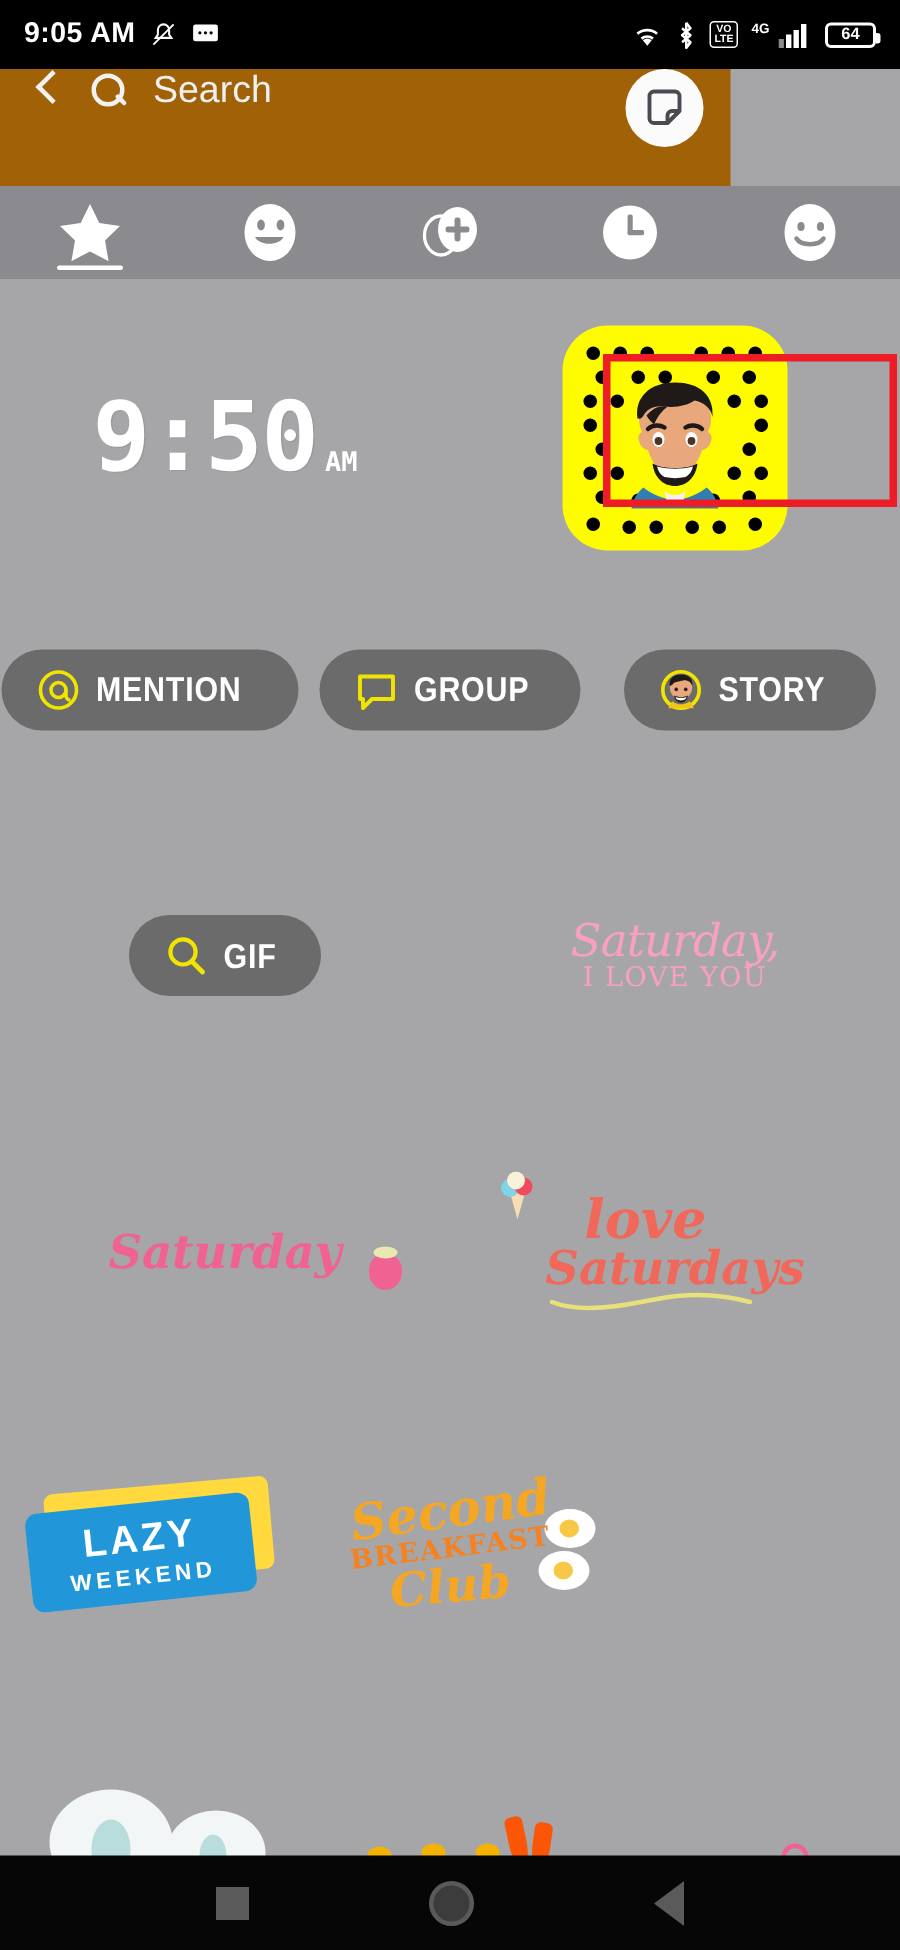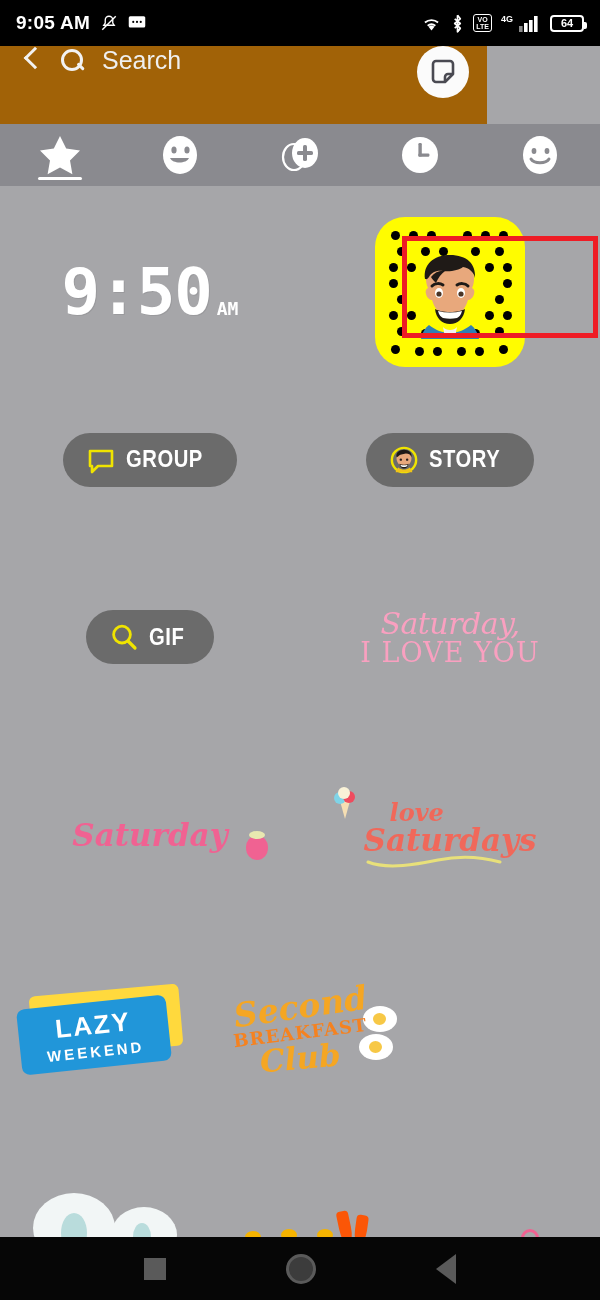--- a/index.html
+++ b/index.html
@@ -130,21 +130,21 @@
     position:absolute; border:5px solid #ee1c25; pointer-events:none;
   }
 
   
   .st{ text-align:center; line-height:1; user-select:none; }
   .st-pink{
     color:#f9a0c0; font-family:"DejaVu Serif", serif; font-style:italic;
     font-weight:400;
   }
   .sat-love{ font-size:30px; letter-spacing:-.5px; }
-  .sat-love .l2{ font-size:27px; letter-spacing:1px; font-style:normal; }
+  .sat-love .l2{ font-size:18px; letter-spacing:1px; font-style:normal; }
 
   .sweet-sat{ color:#f06292; font-family:"DejaVu Serif", serif; font-style:italic; font-weight:700; }
   .sweet-sat .l1{ font-size:30px; display:block; }
   .sweet-sat .l2{ font-size:31px; display:block; margin-top:2px; }
   .berry{
     position:absolute; width:22px; height:24px; background:#f06292;
     border-radius:50% 50% 55% 55%;
   }
   .berry::after{
     content:""; position:absolute; top:-5px; left:3px; width:16px; height:8px;
@@ -159,21 +159,21 @@
     display:block; color:#2222cc; font-size:40px; letter-spacing:0px;
     transform:scaleX(.82) scaleY(1.25); transform-origin:center;
   }
   .sleep-in .l2{
     display:block; color:#e01b1b; font-size:45px; margin-top:6px;
     transform:scaleX(.8) scaleY(1.35); transform-origin:center;
     border-bottom:4px solid #e01b1b; padding-bottom:2px;
   }
 
   .love-sat{ color:#f0685a; font-family:"DejaVu Serif", serif; font-style:italic; font-weight:700; }
-  .love-sat .l1{ font-size:24px; display:block; text-align:left; padding-left:26px; }
+  .love-sat .l1{ font-size:36px; display:block; text-align:left; padding-left:26px; }
   .love-sat .l2{ font-size:31px; display:block; }
 
   .lazy-wk{ position:relative; width:170px; height:92px; }
   .lazy-yellow{
     position:absolute; left:16px; top:4px; width:150px; height:62px;
     background:#ffd93d; border-radius:6px; transform:rotate(-5deg);
   }
   .lazy-blue{
     position:absolute; left:4px; top:16px; width:150px; height:66px;
     background:#2196d9; border-radius:8px; transform:rotate(-6deg);
@@ -383,20 +383,30 @@
             <path d="M31 62c8 2 16 2 24 0-1 4-3 6-5 7-5 1-9 1-14 0-2-1-4-3-5-7z" fill="#fff"></path>
             <path d="M22 76c6 5 14 8 21 8s15-3 21-8c4 3 7 8 8 14H14c1-6 4-11 8-14z" fill="#2f7fb5"></path>
             <path d="M36 78c3 4 11 4 14 0l-2 10h-10z" fill="#f2f2f2"></path>
           </svg>
         </div>
       </div>
 
     </div>
 
     <div class="row" style="height:155px">
+      <div class="cell">
+        <div class="pill">
+          <svg class="pill-ico" viewBox="0 0 28 28">
+            <circle cx="14" cy="14" r="12" fill="none" stroke="#f0e400" stroke-width="2.4"></circle>
+            <circle cx="14" cy="14" r="5" fill="none" stroke="#f0e400" stroke-width="2.4"></circle>
+            <path d="M19 14v3.6c0 2.2 1.4 3.2 3 3.2" fill="none" stroke="#f0e400" stroke-width="2.4"></path>
+          </svg>
+          <span class="pill-label">MENTION</span>
+        </div>
+      </div>
 
       <div class="cell">
         <div class="pill">
           <svg class="pill-ico" viewBox="0 0 28 28">
             <path d="M3 5h22v15H11l-6 6v-6H3z" fill="none" stroke="#f0e400" stroke-width="2.6" stroke-linejoin="round"></path>
           </svg>
           <span class="pill-label">GROUP</span>
         </div>
       </div>
 

